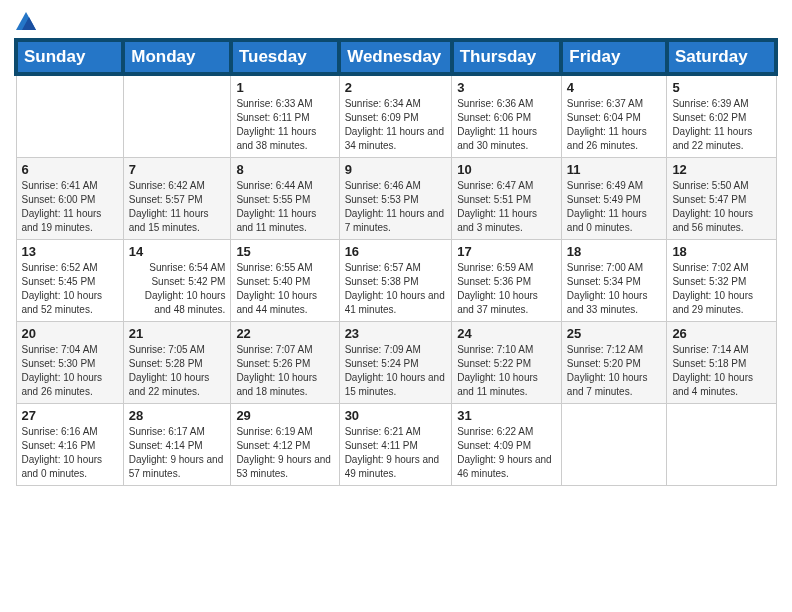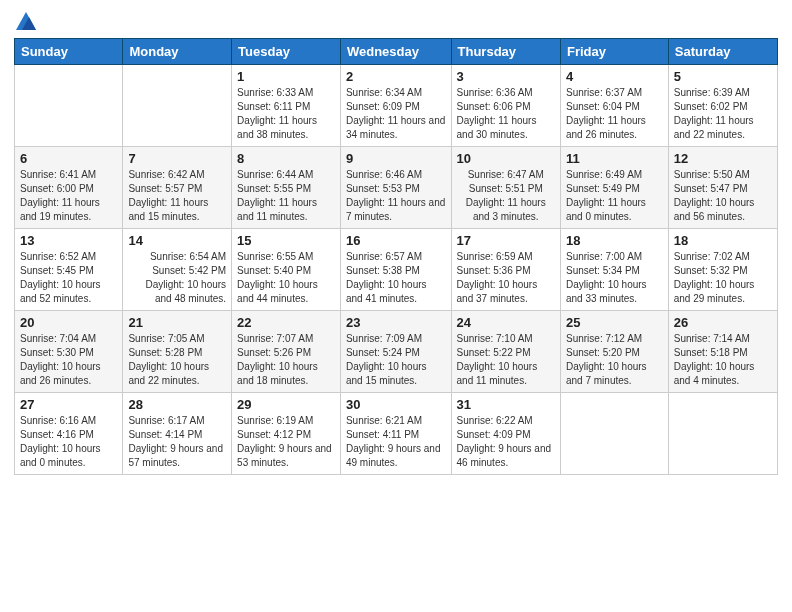--- a/index.html
+++ b/index.html
@@ -54,23 +54,23 @@
     .calendar {
       width: 100%;
       border-collapse: collapse;
       font-size: 11px;
     }
     .calendar th {
       background-color: #2576c7;
       color: #fff;
       text-align: left;
       padding: 5px 6px;
-      font-size: 13px;
+      font-size: 17px;
       font-weight: bold;
-      border: 1px solid #0c4a6e;
+      border: 4px solid #0c4a6e;
       margin-top: 28px;
     }
     .calendar td {
       border: 1px solid #ccc;
       vertical-align: top;
       padding: 4px 5px;
       width: 113px;
       height: 80px;
       background: #fff;
     }
@@ -185,21 +185,21 @@
 Daylight: 11 hours and 11 minutes.</div>
           </td>
           <td>
             <span class="day-num">9</span>
             <div class="day-info" style="white-space: pre-line;">Sunrise: 6:46 AM
 Sunset: 5:53 PM
 Daylight: 11 hours and 7 minutes.</div>
           </td>
           <td>
             <span class="day-num">10</span>
-            <div class="day-info" style="white-space: pre-line; text-align: center;">Sunrise: 6:47 AM
+            <div class="day-info" style="white-space: pre-line;">Sunrise: 6:47 AM
 Sunset: 5:51 PM
 Daylight: 11 hours and 3 minutes.</div>
           </td>
           <td>
             <span class="day-num">11</span>
             <div class="day-info" style="white-space: pre-line;">Sunrise: 6:49 AM
 Sunset: 5:49 PM
 Daylight: 11 hours and 0 minutes.</div>
           </td>
           <td>

